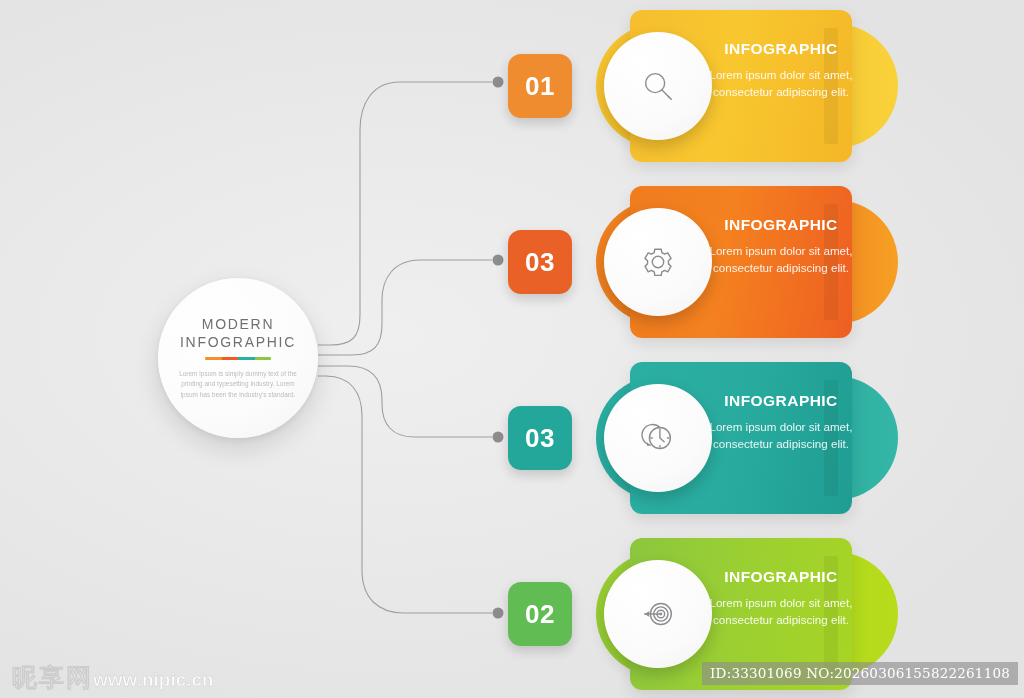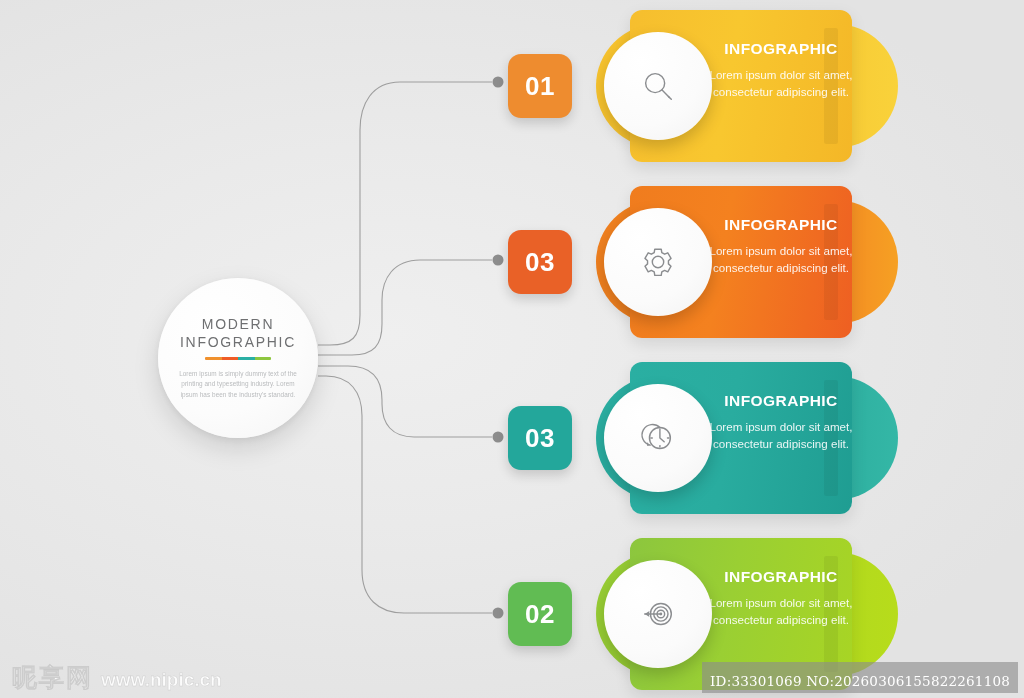--- a/index.html
+++ b/index.html
@@ -214,21 +214,20 @@
     height: 43px;
     z-index: 40;
     pointer-events: none;
   }
   #wm-logo {
     position: absolute;
     left: 12px;
     top: 6px;
     display: flex;
     align-items: baseline;
-    gap: 8px;
   }
   #wm-logo .cn {
     font-size: 25px;
     font-weight: 700;
     color: rgba(255,255,255,0.82);
     letter-spacing: 2px;
     -webkit-text-stroke: 0.6px rgba(170,170,170,0.55);
     font-family: "DejaVu Sans", sans-serif;
   }
   #wm-logo .url {
@@ -238,21 +237,21 @@
     -webkit-text-stroke: 0.5px rgba(170,170,170,0.45);
   }
   #wm-id {
     position: absolute;
     right: 6px;
     top: 7px;
     background: rgba(140,140,140,0.62);
     color: #ffffff;
     font-size: 13.5px;
     letter-spacing: 0.2px;
-    padding: 11px 8px 4px 8px;
+    padding: 3px 8px 4px 8px;
     font-family: "DejaVu Serif", serif;
   }
 </style>
 </head>
 <body>
 
 <div id="stage">
 
   <svg id="connectors" viewBox="0 0 1024 698" width="1024" height="698">
 

